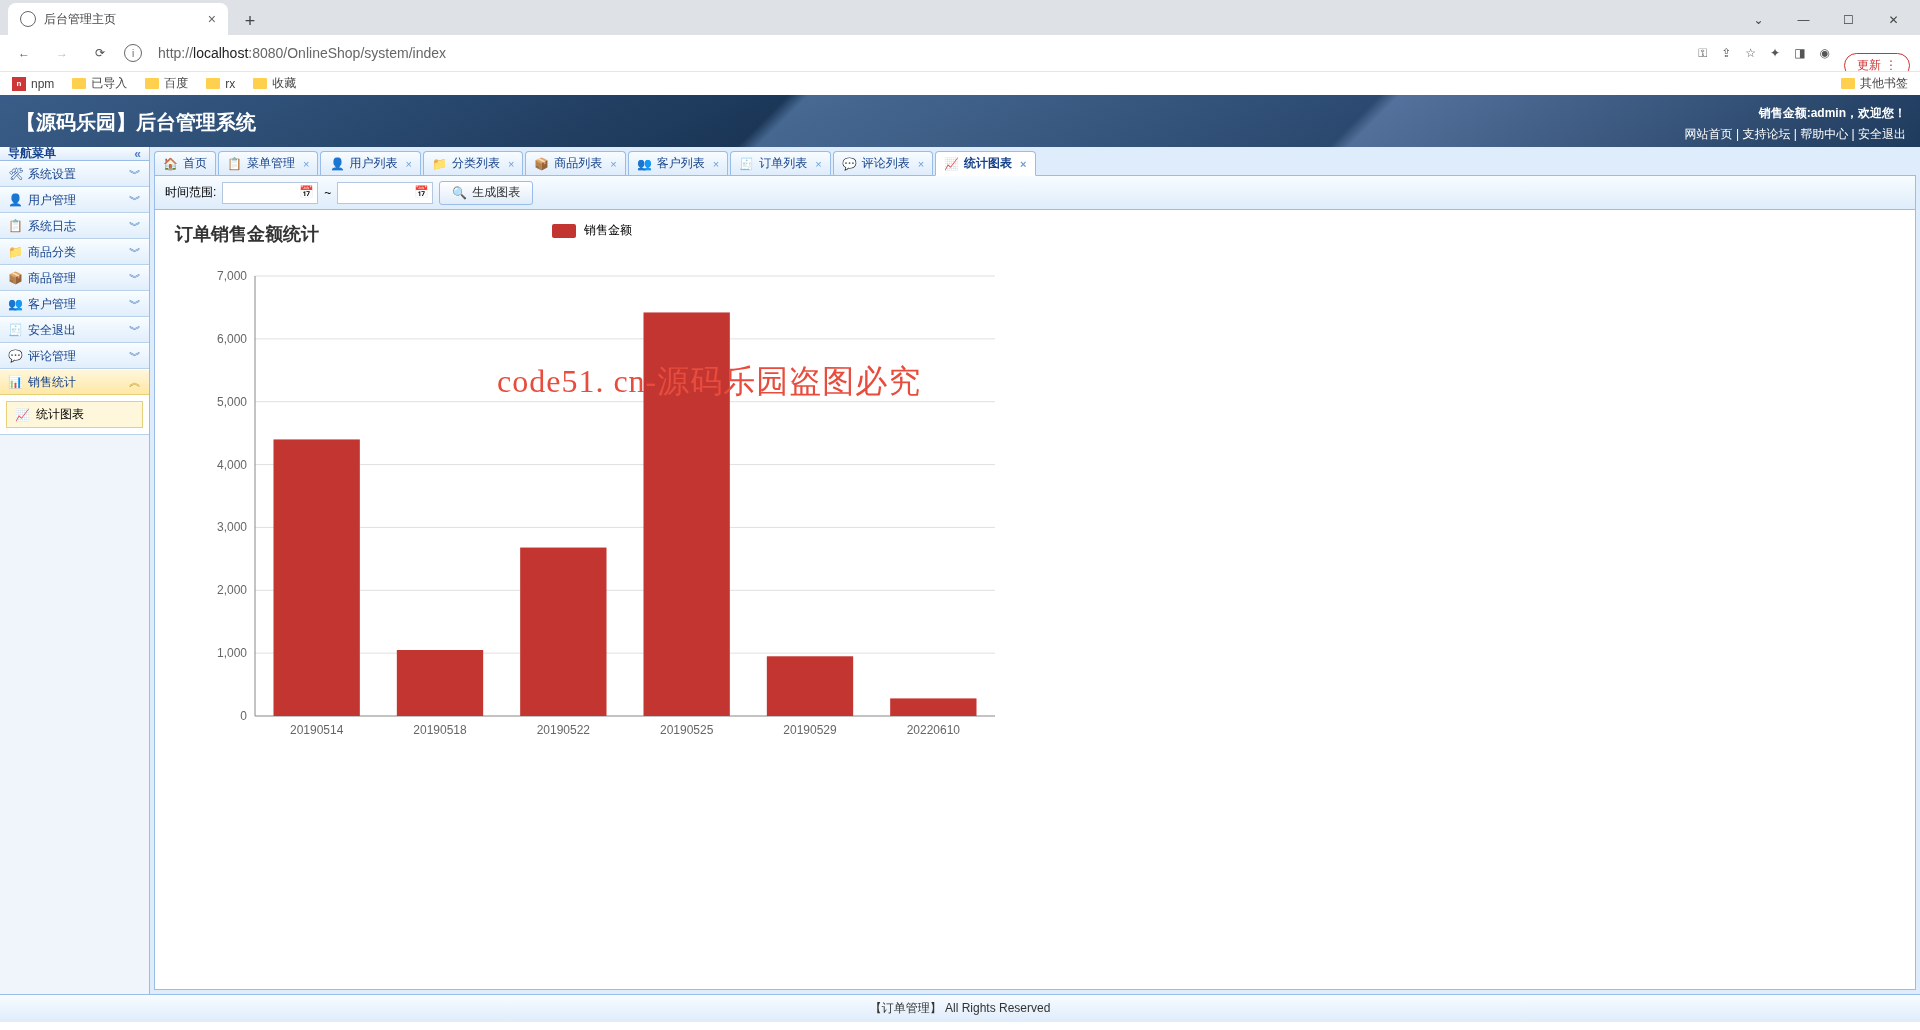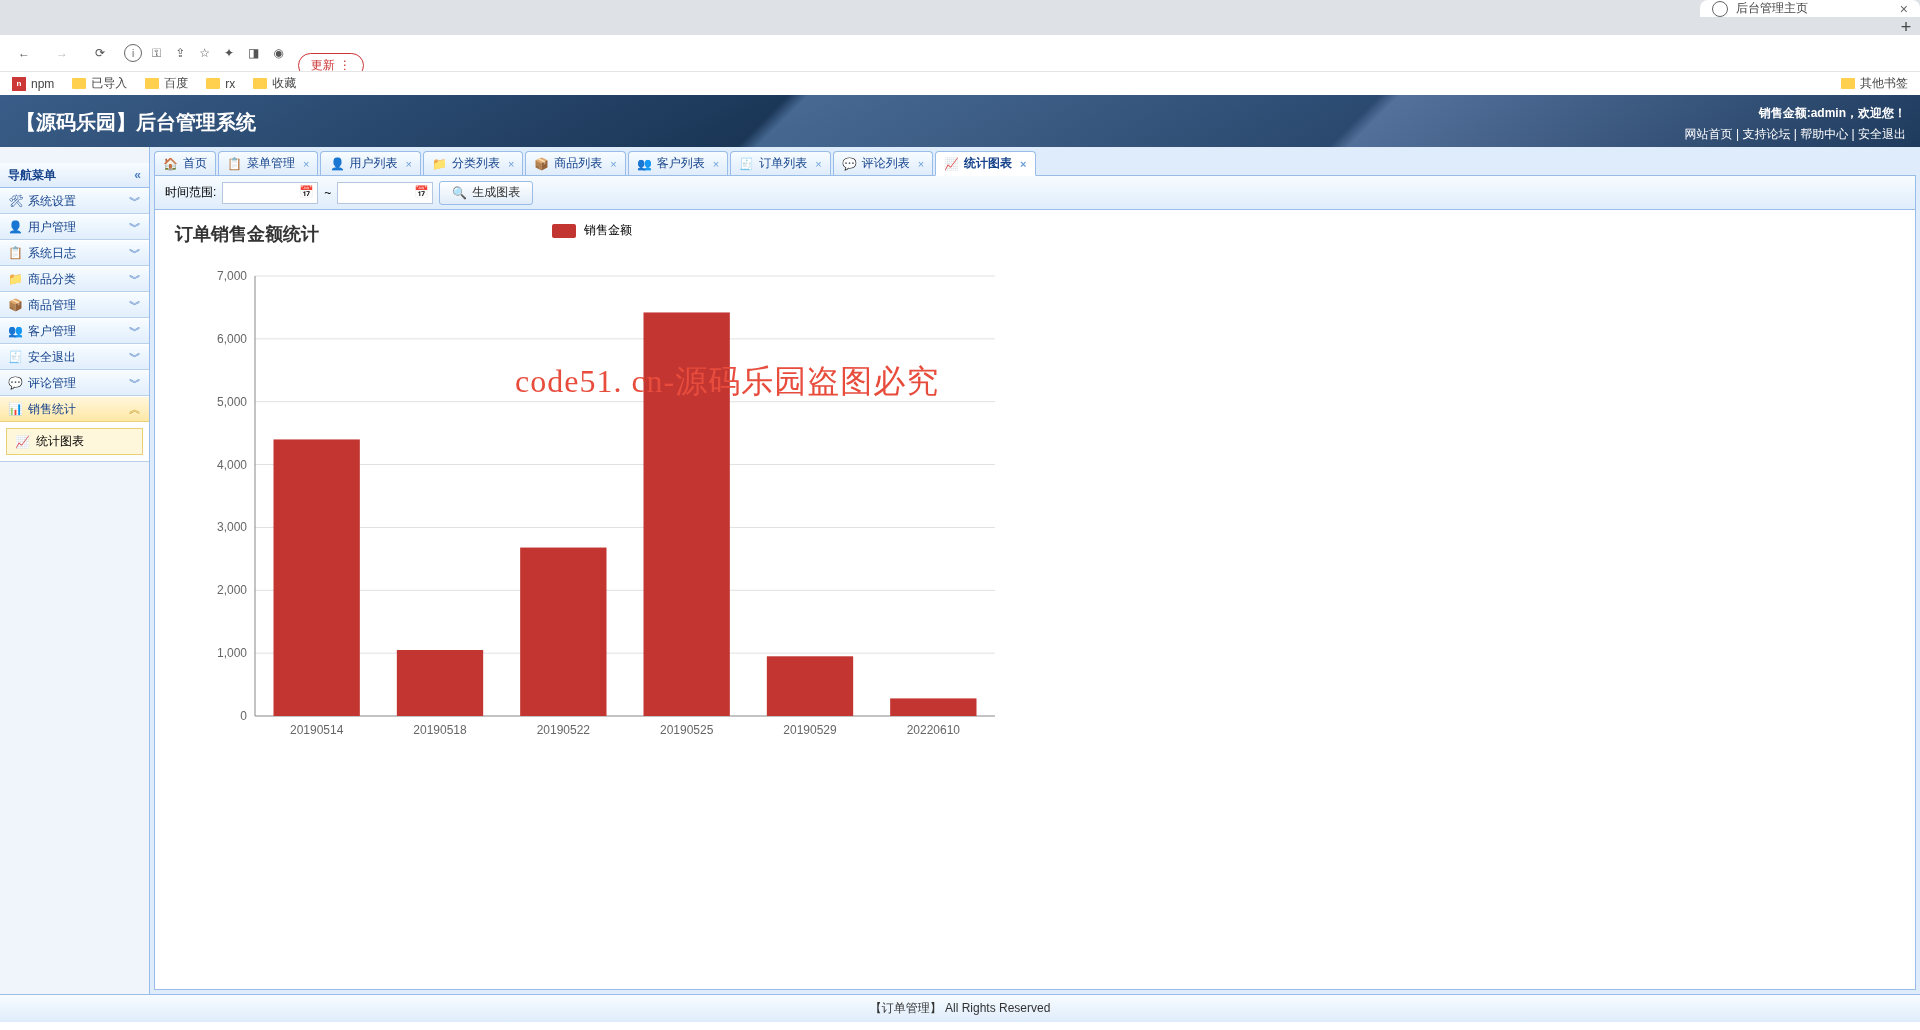--- a/index.html
+++ b/index.html
@@ -1,20 +1,20 @@
 <!DOCTYPE html>
 <html><head>
 <meta charset="utf-8">
 <style>
 * { margin: 0; padding: 0; box-sizing: border-box; }
 body { font-family: "Microsoft YaHei", Arial, sans-serif; font-size: 12px; background: #fff; overflow: hidden; }
 
 
 .browser-chrome { height: 95px; background: #dee1e6; display: flex; flex-direction: column; }
-.tab-bar { height: 35px; display: flex; align-items: flex-end; gap: 0; flex-direction: column; }
+.tab-bar { height: 35px; display: flex; align-items: flex-end; padding-left: 8px; gap: 0; }
 .browser-tab { background: #fff; height: 32px; padding: 0 12px; display: flex; align-items: center; gap: 8px; border-radius: 8px 8px 0 0; font-size: 12px; color: #444; min-width: 220px; }
 .browser-tab .globe { width: 16px; height: 16px; border: 1.5px solid #666; border-radius: 50%; position: relative; }
 .browser-tab .close-x { margin-left: auto; color: #666; font-size: 14px; cursor: pointer; }
 .new-tab { width: 28px; height: 28px; display: flex; align-items: center; justify-content: center; color: #444; font-size: 18px; cursor: pointer; margin-left: 8px; }
 .window-controls { margin-left: auto; display: flex; gap: 0; padding-right: 4px; align-self: flex-start; padding-top: 6px; }
 .win-btn { width: 45px; height: 28px; display: flex; align-items: center; justify-content: center; color: #444; cursor: pointer; }
 
 .addr-row { background: #fff; height: 36px; display: flex; align-items: center; padding: 0 10px; gap: 10px; }
 .nav-btn { width: 28px; height: 28px; display: flex; align-items: center; justify-content: center; color: #555; cursor: pointer; }
 .nav-btn.disabled { color: #bbb; }
@@ -37,21 +37,21 @@
 .user-area { position: absolute; right: 14px; top: 10px; color: #fff; text-align: right; font-size: 12px; }
 .user-area .welcome { font-weight: bold; }
 .user-links { margin-top: 4px; }
 .user-links a { color: #fff; text-decoration: none; cursor: pointer; }
 
 
 .main-layout { display: flex; height: calc(1030px - 95px - 60px - 28px); }
 
 
 .sidebar { width: 150px; background: #f0f5fc; border-right: 1px solid #99bce8; display: flex; flex-direction: column; }
-.nav-header { height: 25px; background: linear-gradient(#f7fcff, #dfecfb); border-bottom: 1px solid #99bce8; padding: 0 8px; display: flex; align-items: center; font-weight: bold; color: #15428b; margin-top: 16px; }
+.nav-header { height: 14px; background: linear-gradient(#f7fcff, #dfecfb); border-bottom: 1px solid #99bce8; padding: 0 8px; display: flex; align-items: center; font-weight: bold; color: #15428b; }
 .nav-header .collapse { margin-left: auto; color: #4d7fc3; cursor: pointer; }
 .acc-item { height: 26px; background: linear-gradient(#f7fcff, #e1eefc); border-bottom: 1px solid #b8d0e8; border-top: 1px solid #fff; padding: 0 8px; display: flex; align-items: center; gap: 4px; color: #15428b; cursor: pointer; }
 .acc-item.active { background: linear-gradient(#fff7dc, #ffe8a6); border-bottom: 1px solid #e8d078; }
 .acc-item .chev { margin-left: auto; color: #4d7fc3; }
 .acc-item.active .chev { color: #c8a030; }
 .sub-tree { padding: 6px; background: #fff; border-bottom: 1px solid #b8d0e8; }
 .tree-node { background: #fff7dc; border: 1px solid #e8d078; padding: 4px 8px; display: flex; align-items: center; gap: 5px; cursor: pointer; }
 .ico16 { width: 16px; height: 16px; display: inline-flex; align-items: center; justify-content: center; }
 
 
@@ -74,21 +74,21 @@
 .legend-swatch { width: 24px; height: 14px; background: #c23531; border-radius: 2px; }
 
 .chart-wrap { margin-top: 10px; position: relative; }
 svg { display: block; }
 .y-label { font-size: 12px; fill: #666; text-anchor: end; }
 .x-label { font-size: 12px; fill: #666; text-anchor: middle; }
 .gridline { stroke: #e0e0e0; stroke-width: 1; }
 .axisline { stroke: #888; stroke-width: 1; }
 .bar { fill: #c23531; }
 
-.watermark { position: absolute; top: 150px; left: 360px; font-size: 32px; color: #e74c3c; font-weight: normal; letter-spacing: 1px; pointer-events: none; font-family: "SimSun", serif; }
+.watermark { position: absolute; top: 150px; left: 342px; font-size: 32px; color: #e74c3c; font-weight: normal; letter-spacing: 1px; pointer-events: none; font-family: "SimSun", serif; }
 
 .footer { height: 28px; background: linear-gradient(#f7fcff, #dfecfb); border-top: 1px solid #99bce8; display: flex; align-items: center; justify-content: center; color: #333; }
 
 .sep { color: #fff; }
 </style>
 </head>
 <body>
 
 <div class="browser-chrome">
   <div class="tab-bar">
@@ -103,20 +103,23 @@
       <div class="win-btn">—</div>
       <div class="win-btn">☐</div>
       <div class="win-btn">✕</div>
     </div>
   </div>
   <div class="addr-row">
     <div class="nav-btn">←</div>
     <div class="nav-btn disabled">→</div>
     <div class="nav-btn">⟳</div>
     <div class="url-icon">i</div>
+    <div class="url-bar">
+      <span>http://</span><span class="host">localhost</span><span>:8080</span><span>/OnlineShop/system/index</span>
+    </div>
     <div class="addr-icons">
       <span>⚿</span>
       <span>⇪</span>
       <span>☆</span>
       <span>✦</span>
       <span>◨</span>
       <span>◉</span>
       <div class="update-btn">
           <span>更新</span>
           <span>⋮</span>

